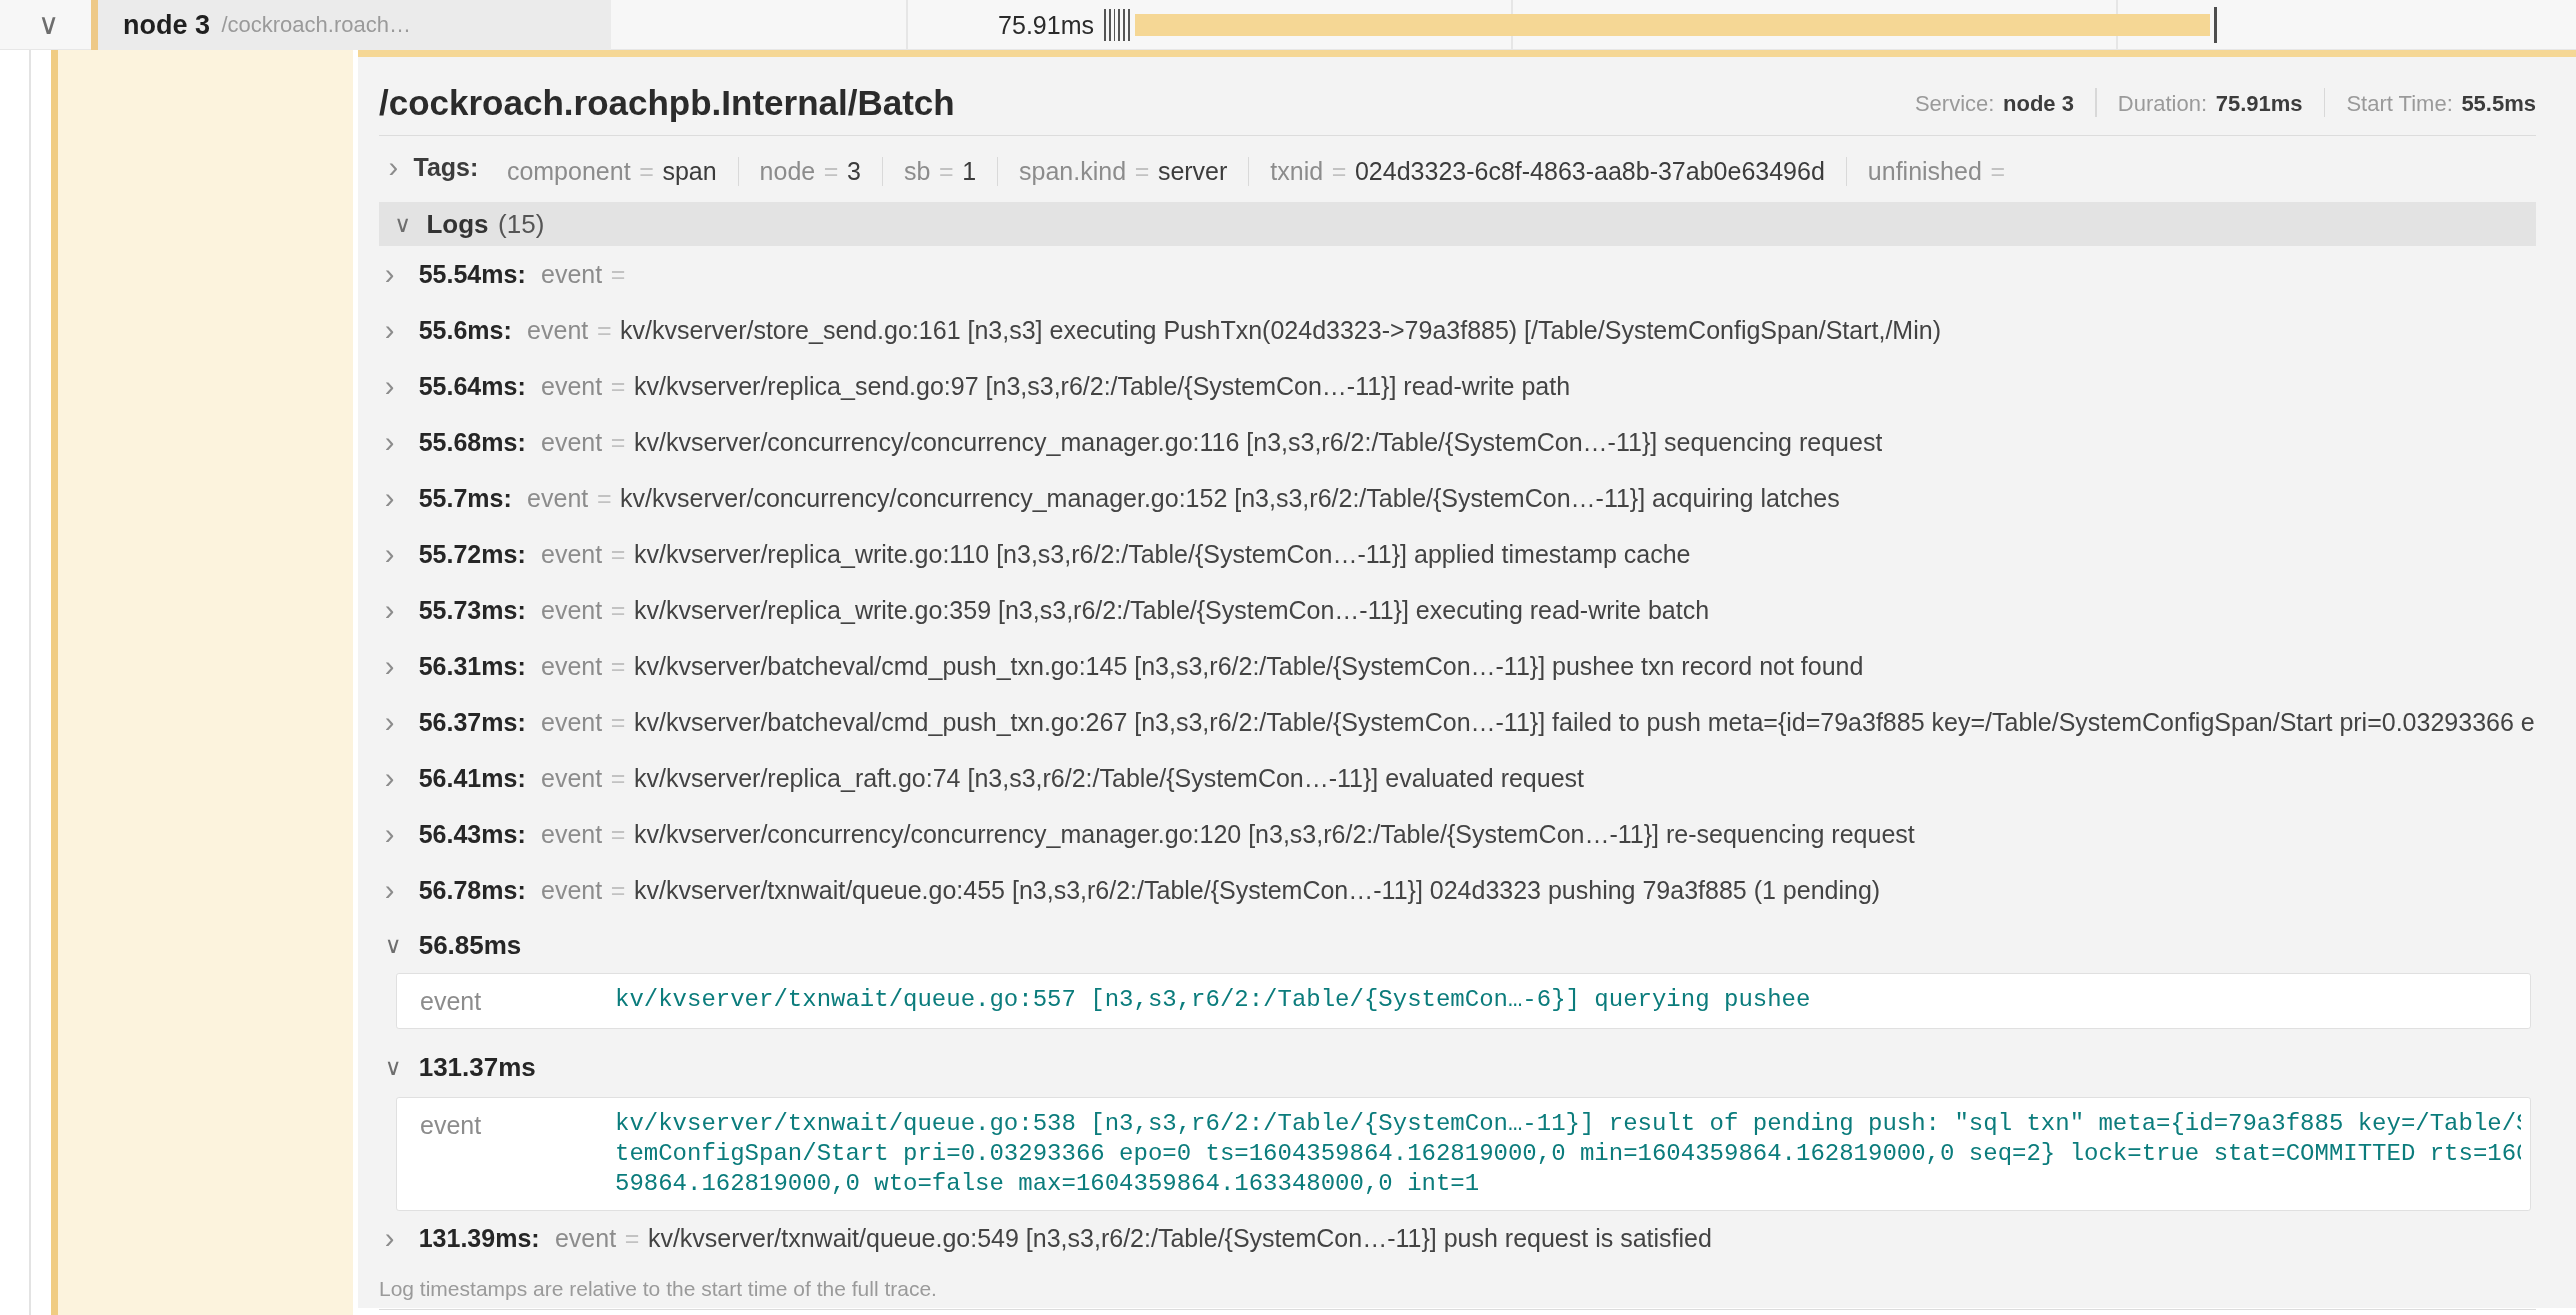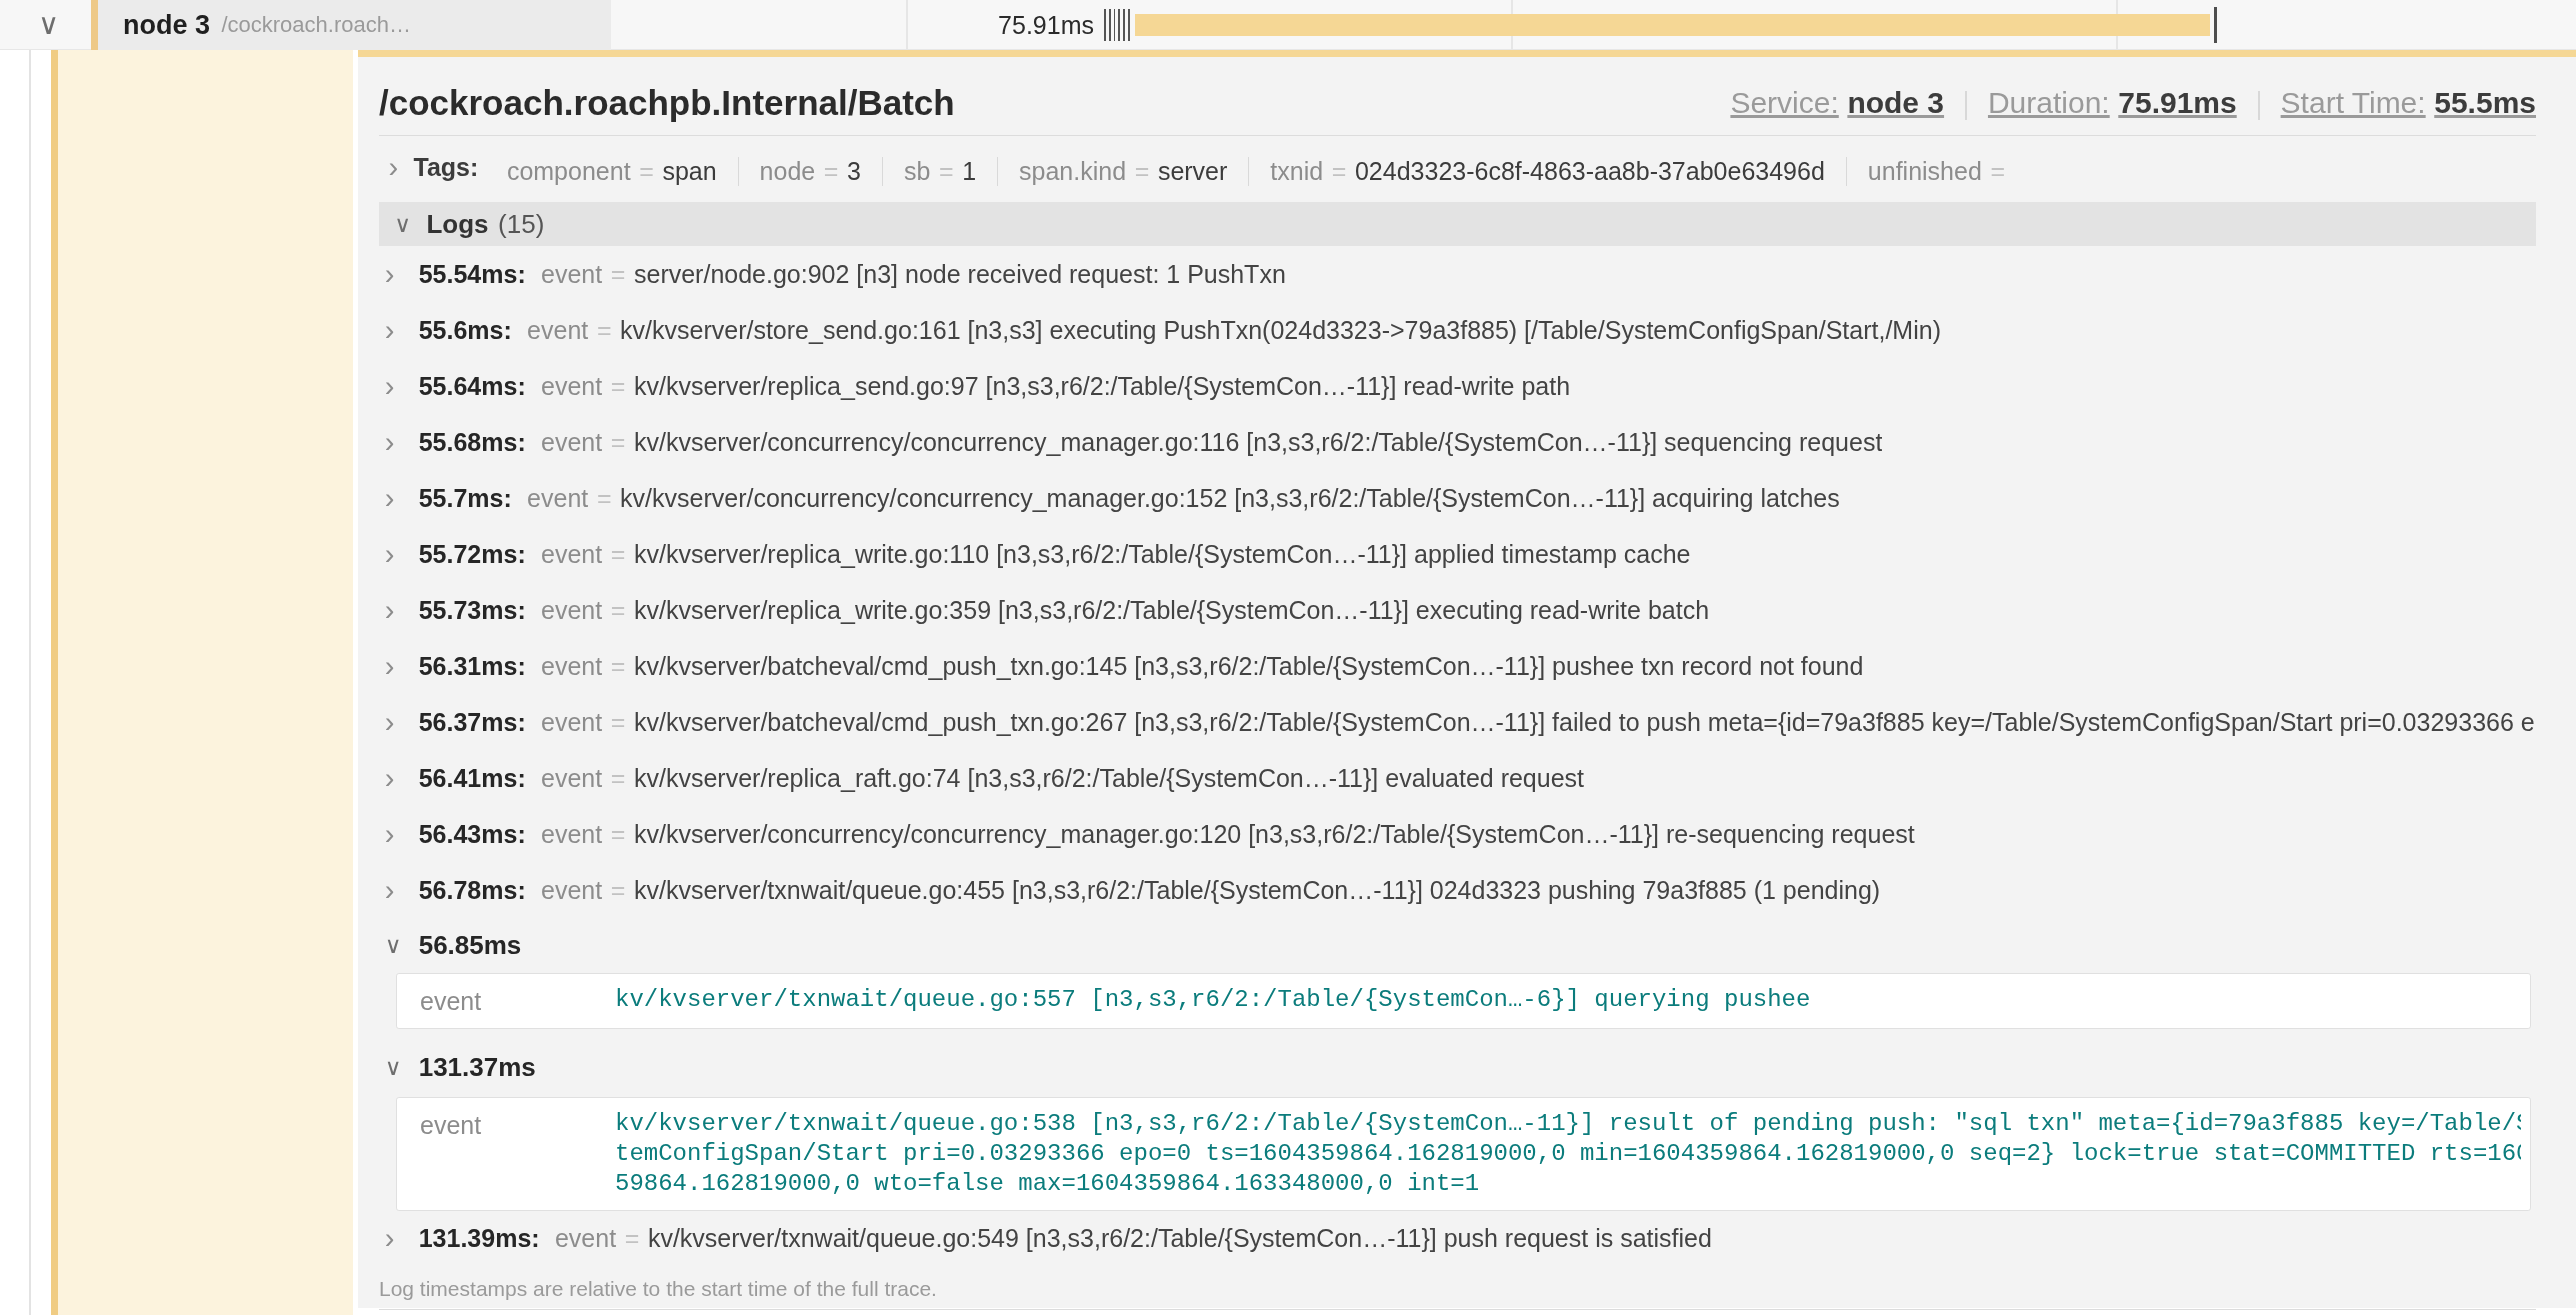--- a/index.html
+++ b/index.html
@@ -25,21 +25,21 @@
   .ticks{position:absolute;left:1104px;top:8.6px;height:32px;display:flex;gap:2.9px;}
   .tick{width:1.9px;height:32px;background:#555555;}
   .span-bar{position:absolute;left:1135px;top:14.3px;width:1075px;height:22px;background:#f5d795;}
   .end-marker{position:absolute;left:2214px;top:6.7px;width:2.9px;height:36px;background:#4e4e4e;}
 
   
   .card{position:absolute;left:358px;top:50px;width:2218px;height:1258px;background:#f3f3f3;
     border-top:7.6px solid #f5d795;box-sizing:border-box;}
   .title-row{position:absolute;top:19px;left:21px;right:40px;height:53px;display:flex;justify-content:space-between;align-items:center;}
   .title{font-size:35px;font-weight:bold;color:#2b2b2b;white-space:nowrap;}
-  .meta{display:flex;align-items:flex-end;font-size:30px;color:#9a9a9a;white-space:nowrap;text-decoration:underline;}
+  .meta{display:flex;align-items:flex-end;font-size:22px;color:#9a9a9a;white-space:nowrap;}
   .meta .val{color:#3c3c3c;font-weight:bold;margin-left:8.6px;}
   .meta .sep{width:1.9px;height:29px;background:#d8d8d8;margin:0 21px;}
   .divider{position:absolute;top:78px;left:21px;right:40px;height:1px;background:#dcdcdc;}
 
   .tags-row{position:absolute;top:80px;left:21px;right:40px;height:61px;display:flex;align-items:center;font-size:25px;white-space:nowrap;overflow:hidden;}
   .tags-row .chev{color:#8c8c8c;font-size:29px;margin:0 15.3px 0 9.5px;}
   .tags-label{font-weight:bold;color:#3c3c3c;margin-right:7.6px;}
   .tag-item{display:flex;align-items:center;padding:0 21px;margin-top:8px;}
   .tag-item + .tag-item{border-left:1px solid #d9d9d9;}
   .tag-key{color:#8c8c8c;}
@@ -159,21 +159,20 @@
     <span class="logs-count">(15)</span>
   </div>
 
   <div class="logs-body">
 
     <div class="log-row">
       <span class="chev">›</span>
       <span class="log-time">55.54ms:</span>
       <span class="log-key">event</span>
       <span class="log-eq">=</span>
-      <span class="log-val">server/node.go:902 [n3] node received request: 1 PushTxn</span>
     </div>
     <div class="log-row">
       <span class="chev">›</span>
       <span class="log-time">55.6ms:</span>
       <span class="log-key">event</span>
       <span class="log-eq">=</span>
       <span class="log-val">kv/kvserver/store_send.go:161 [n3,s3] executing PushTxn(024d3323-&gt;79a3f885) [/Table/SystemConfigSpan/Start,/Min)</span>
     </div>
     <div class="log-row">
       <span class="chev">›</span>

